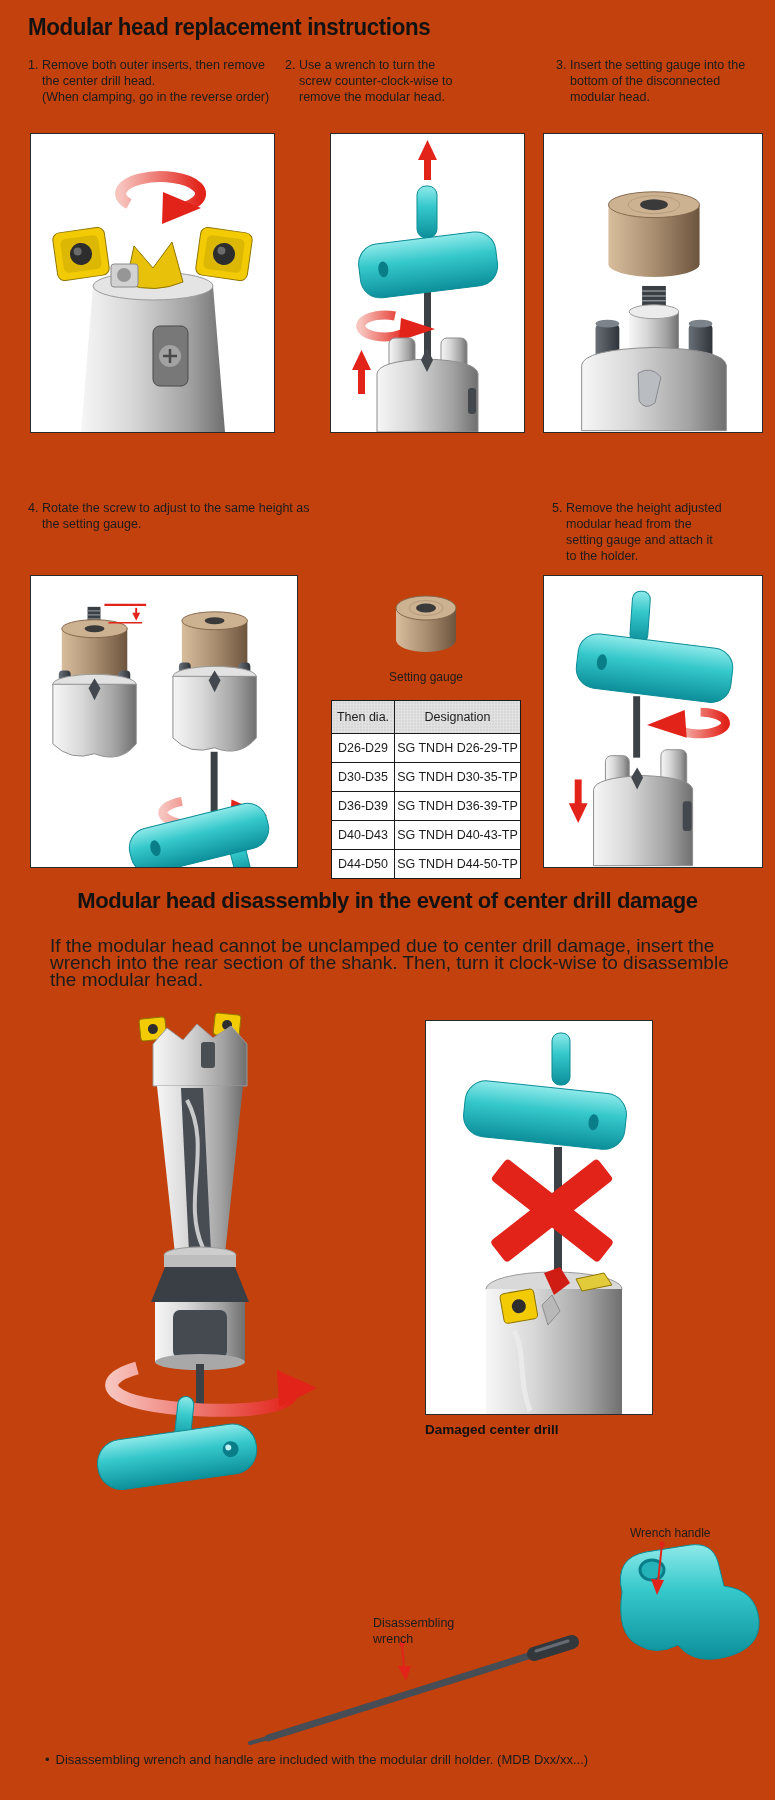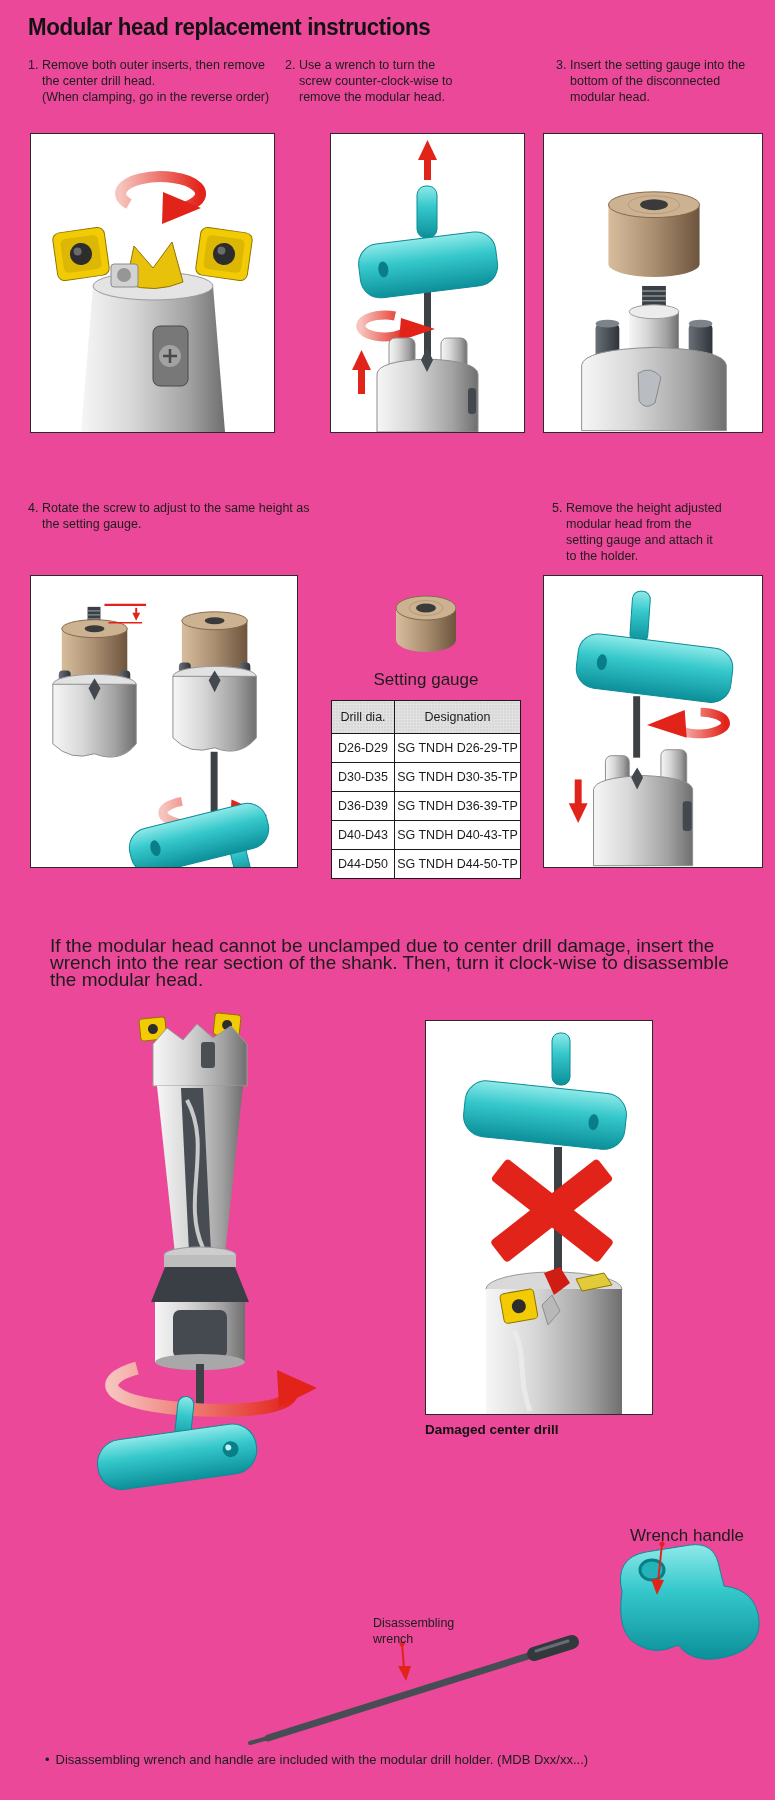--- a/index.html
+++ b/index.html
@@ -1,29 +1,29 @@
 <!DOCTYPE html>
 <html><head>
 <meta charset="utf-8">
 <style>
   html,body{margin:0;padding:0;background:#fff;}
-  .page{position:relative;width:775px;height:1800px;background:#ec4899;overflow:hidden;
+  .page{position:relative;width:775px;height:1800px;background:#c2410c;overflow:hidden;
         font-family:"Liberation Sans","DejaVu Sans",sans-serif;color:#1c1c1c;}
   .abs{position:absolute;}
   .h1{font-weight:bold;font-size:23px;letter-spacing:-0.4px;color:#121212;
       transform:scaleX(0.97);transform-origin:left top;white-space:nowrap;}
   .h2{font-weight:bold;font-size:22px;letter-spacing:-0.4px;color:#121212;
       width:775px;text-align:center;}
   .step{display:flex;font-size:12.5px;line-height:16px;color:#1c1c1c;}
   .step .n{flex:0 0 14px;}
   .step .t{white-space:pre-line;}
   .imgbox{border:1px solid #2a2a2a;box-sizing:border-box;background:#fff;}
   .imgbox svg, .figsvg svg{display:block;width:100%;height:100%;}
   .figsvg{pointer-events:none;}
-  .caption{font-size:17px;color:#1c1c1c;}
+  .caption{font-size:12px;color:#1c1c1c;}
   .caption.center{text-align:center;}
   .boldlabel{font-weight:bold;font-size:13.5px;color:#111;text-align:left;}
   .para{font-size:19px;line-height:17px;color:#1c1c1c;}
   table.gauge{border-collapse:collapse;width:190px;table-layout:fixed;
       font-size:12.5px;color:#1c1c1c;}
   table.gauge th, table.gauge td{border:1px solid #1a1a1a;overflow:hidden;white-space:nowrap;}
   table.gauge th{height:30px;font-weight:normal;text-align:center;background-color:#e2e2e2;
       background-image:radial-gradient(#b6b6b6 0.8px, rgba(0,0,0,0) 0.9px);background-size:3px 3px;}
   table.gauge td{height:26px;background:#fff;margin-left:9px;}
   table.gauge td.c1{width:60px;text-align:center;}
@@ -228,21 +228,21 @@
       <ellipse cx="36" cy="22" rx="30" ry="12" fill="#cdb292" stroke="#85694e"></ellipse>
       <ellipse cx="36" cy="22" rx="17" ry="7.5" fill="none" stroke="#b59a7b"></ellipse>
       <ellipse cx="36" cy="22" rx="10" ry="4.5" fill="#3a3a3a"></ellipse>
     </svg>
   </div>
   <div class="abs caption center" style="left:346px;top:670px;width:160px">Setting gauge</div>
 
   <table class="gauge abs" style="left:331px;top:700px">
     <thead>
       <tr>
-        <th style="width:60px">Drill dia.</th>
+        <th style="width:60px">Then dia.</th>
         <th>Designation</th>
       </tr>
     </thead>
     <tbody>
       <tr>
         <td class="c1">D26-D29</td>
         <td class="c2">SG TNDH D26-29-TP</td>
       </tr>
       <tr>
         <td class="c1">D30-D35</td>
@@ -284,20 +284,21 @@
         <path d="M88 202 L94 192 L100 202 L94 214 Z" fill="#43484e"></path>
         <rect x="140" y="226" width="9" height="30" rx="3" fill="#43484e"></rect>
       </g>
       <g>
         <rect x="31" y="204" width="7" height="26" fill="#e2231a"></rect>
         <polygon points="25,228 34.5,248 44,228" fill="#e2231a"></polygon>
       </g>
     </svg>
   </div>
 
+  <div class="abs h2" style="left:0;top:888px">Modular head disassembly in the event of center drill damage</div>
 
   <div class="abs para" style="left:50px;top:937px;width:700px">If the modular head cannot be unclamped due to center drill damage, insert the wrench into the rear section of the shank. Then, turn it clock-wise to disassemble the modular head.</div>
 
   <div class="abs figsvg" style="left:85px;top:1008px;width:240px;height:500px">
     <svg viewBox="0 0 240 500">
       <g>
         <g transform="rotate(-6 68 22)">
             <rect x="55" y="10" width="26" height="22" rx="3" fill="#f2cb05" stroke="#8f7400"></rect>
             <circle cx="68" cy="21" r="5" fill="#2d2d2d"></circle>
           </g>

